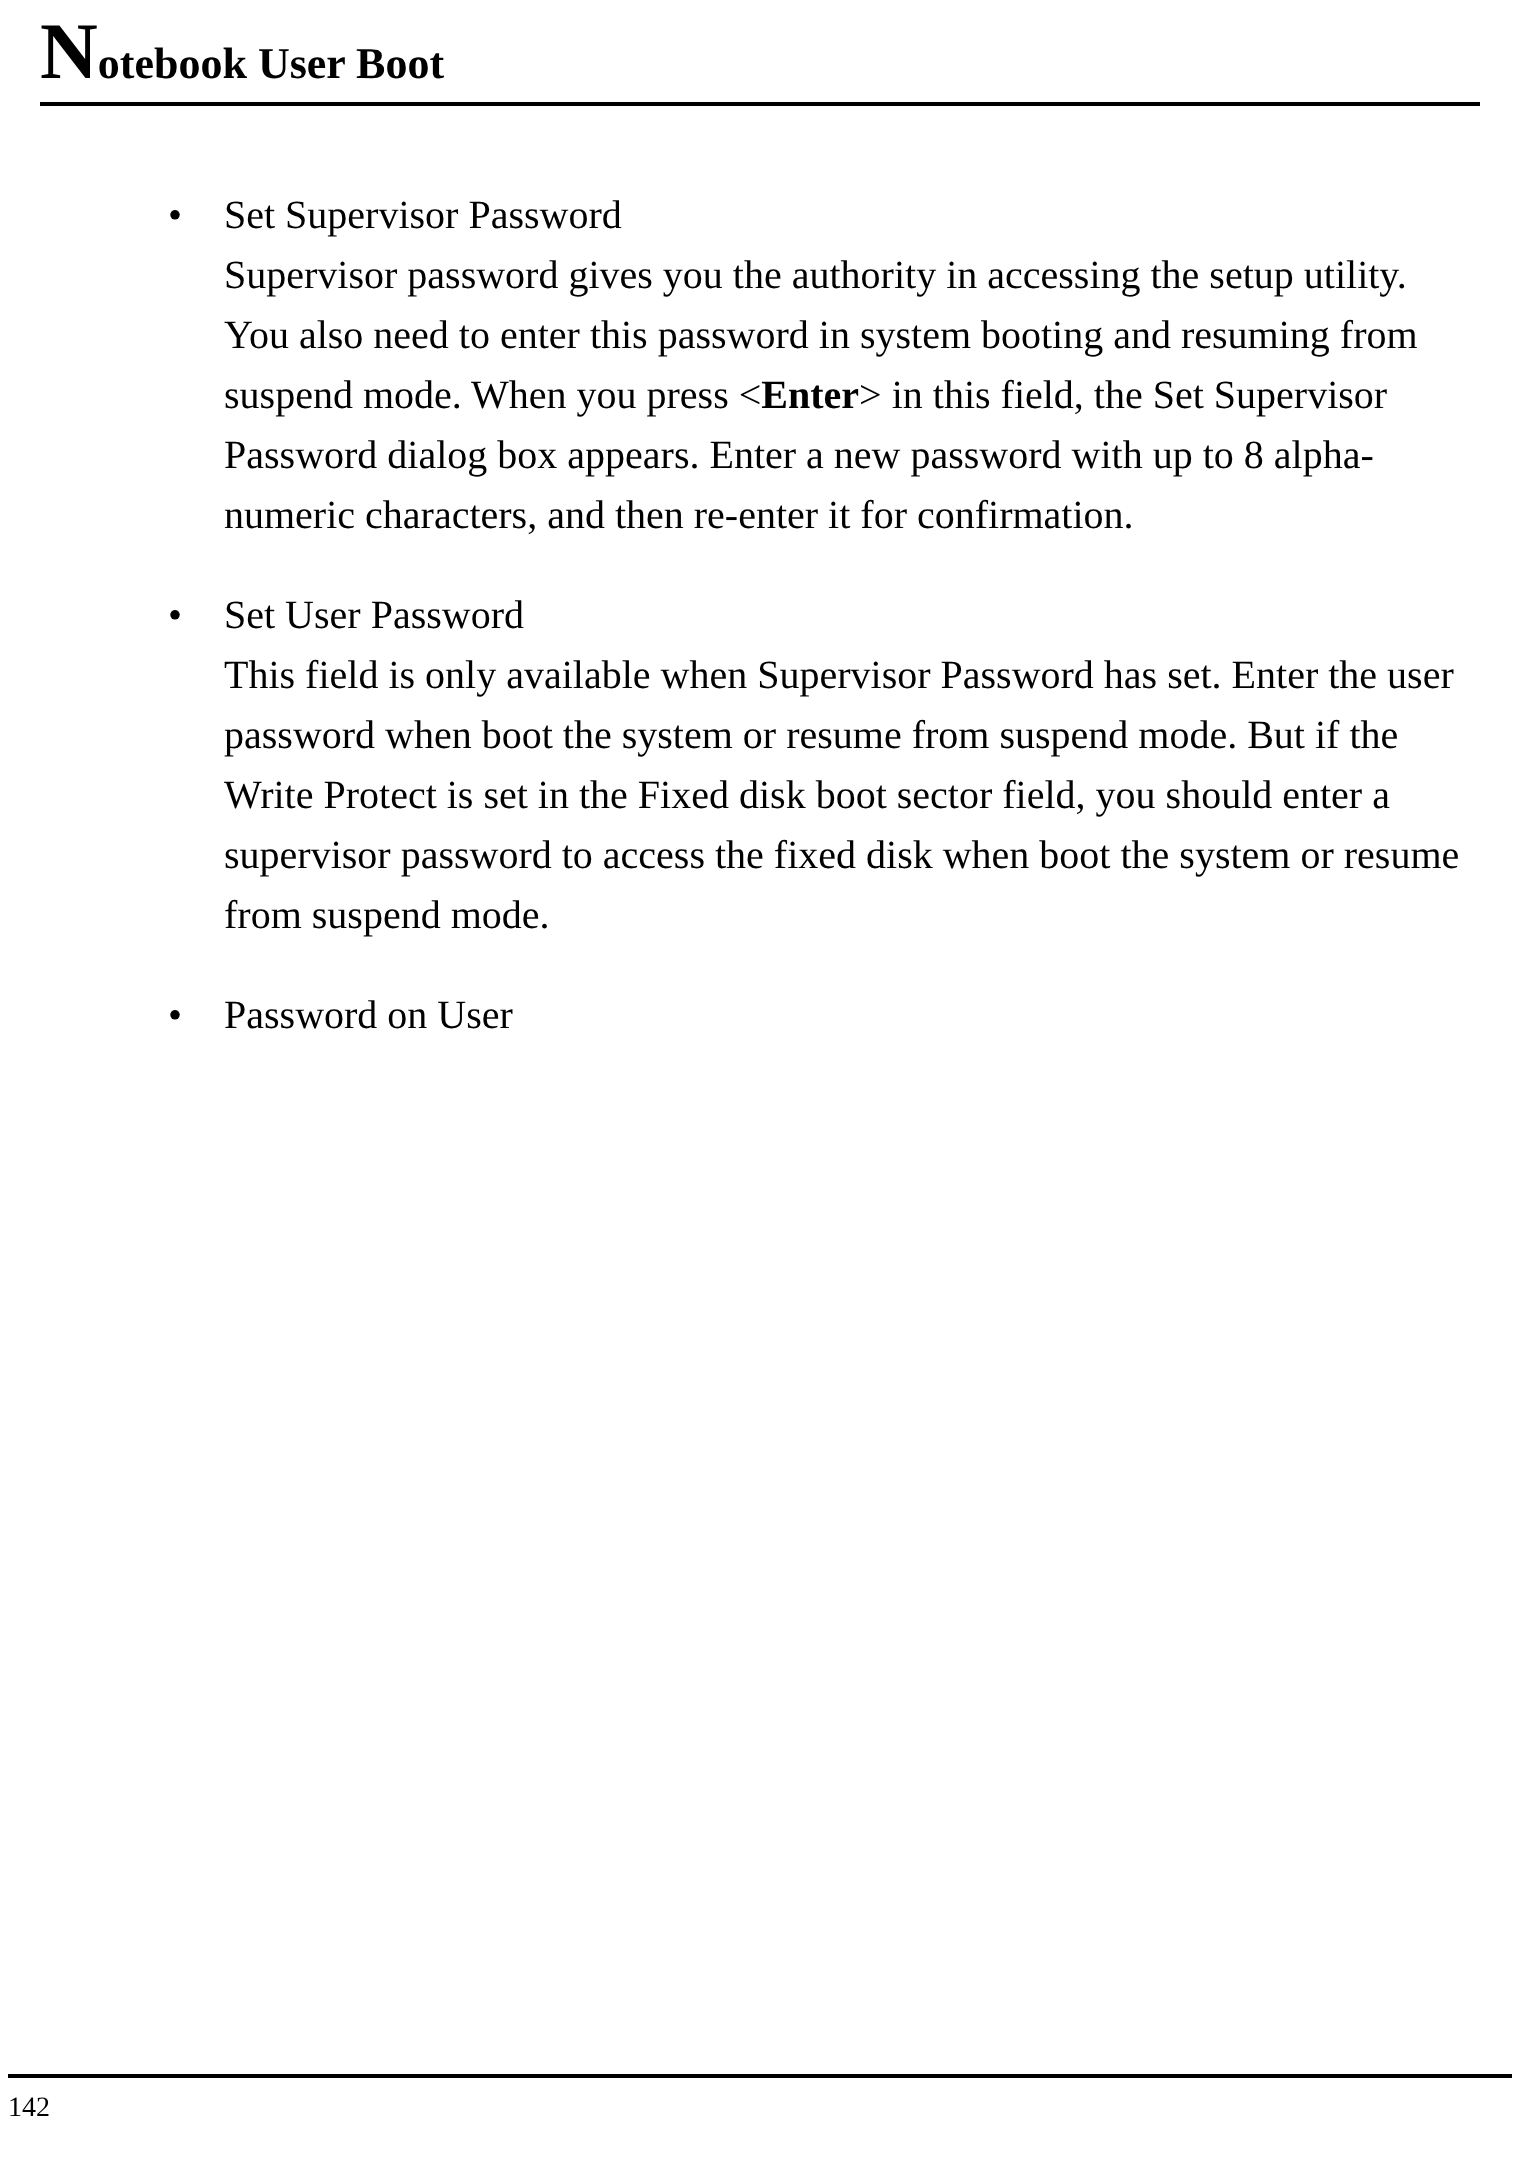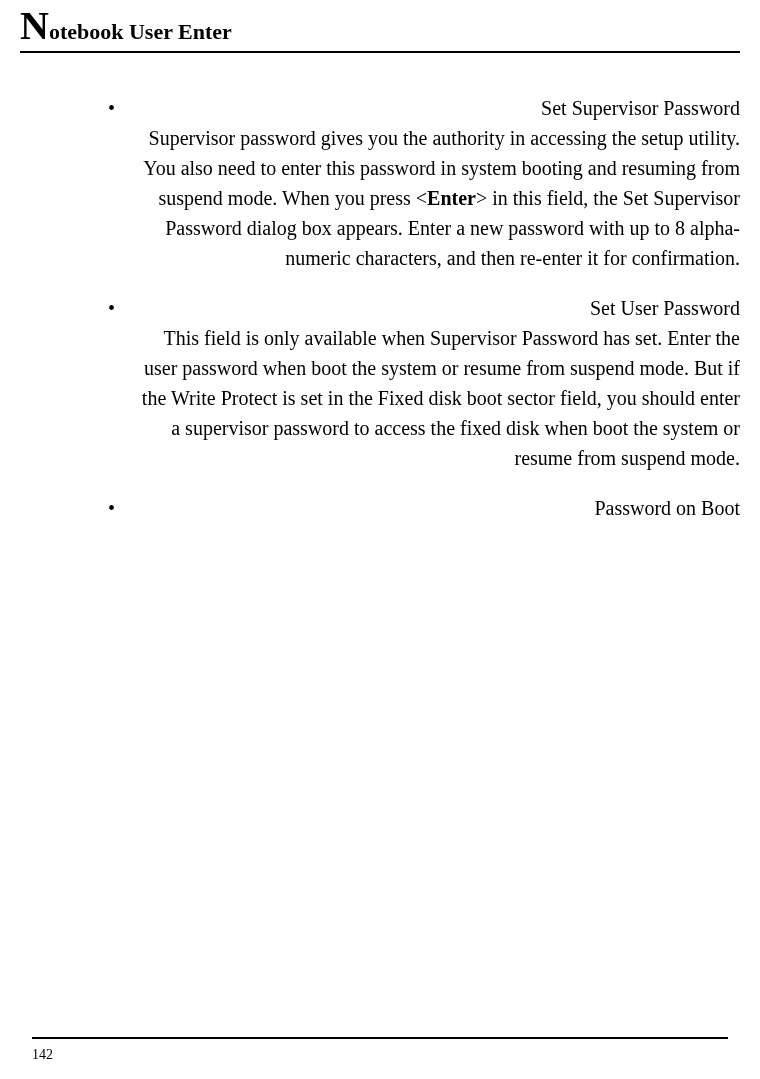--- a/index.html
+++ b/index.html
@@ -32,22 +32,21 @@
     .header-rule {
       border: none;
       border-top: 2px solid #000;
       margin-top: 0;
     }
     .content {
       padding: 40px 20px 20px 20px;
     }
     ul.bullets {
       list-style: none;
-      margin-left: 116px;
-      text-align: right;
+      margin-left: 92px;
     }
     ul.bullets > li {
       position: relative;
       margin-bottom: 20px;
       font-size: 20px;
       line-height: 1.5;
     }
     ul.bullets > li::before {
       content: "•";
       position: absolute;
@@ -59,59 +58,59 @@
       display: block;
     }
     .item-body {
       display: block;
     }
     .footer {
       position: absolute;
       left: 0;
       right: 0;
       bottom: 16px;
-      padding: 0 32px;
+      padding: 0 4px;
     }
     .footer-rule {
       border: none;
       border-top: 2px solid #000;
       margin-bottom: 8px;
     }
     .page-number {
       font-size: 14px;
       font-family: Georgia, 'Times New Roman', serif;
     }
     .bold {
       font-weight: bold;
     }
   </style>
 </head>
 <body>
 
 <div class="header">
   <div class="header-title">
-    <span class="drop-cap">N</span><span>otebook User Enter</span>
+    <span class="drop-cap">N</span><span>otebook User Boot</span>
   </div>
   <hr class="header-rule">
 </div>
 
 <div class="content">
   <ul class="bullets">
     <li>
       <span class="item-title">Set Supervisor Password</span>
       <span class="item-body">
         <span>Supervisor password gives you the authority in accessing the setup utility. You also need to enter this password in system booting and resuming from suspend mode. When you press &lt;</span><span class="bold">Enter</span><span>&gt; in this field, the Set Supervisor Password dialog box appears. Enter a new password with up to 8 alpha-numeric characters, and then re-enter it for confirmation.</span>
       </span>
     </li>
     <li>
       <span class="item-title">Set User Password</span>
       <span class="item-body">This field is only available when Supervisor Password has set. Enter the user password when boot the system or resume from suspend mode. But if the Write Protect is set in the Fixed disk boot sector field, you should enter a supervisor password to access the fixed disk when boot the system or resume from suspend mode.</span>
     </li>
     <li>
-      <span class="item-title">Password on Boot</span>
+      <span class="item-title">Password on User</span>
     </li>
   </ul>
 </div>
 
 <div class="footer">
   <hr class="footer-rule">
   <div class="page-number">142</div>
 </div>
 
 </body></html>

